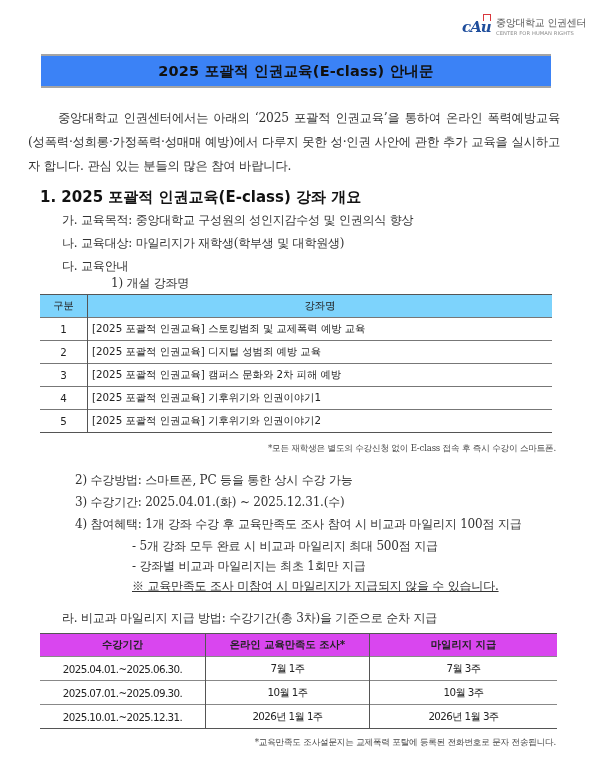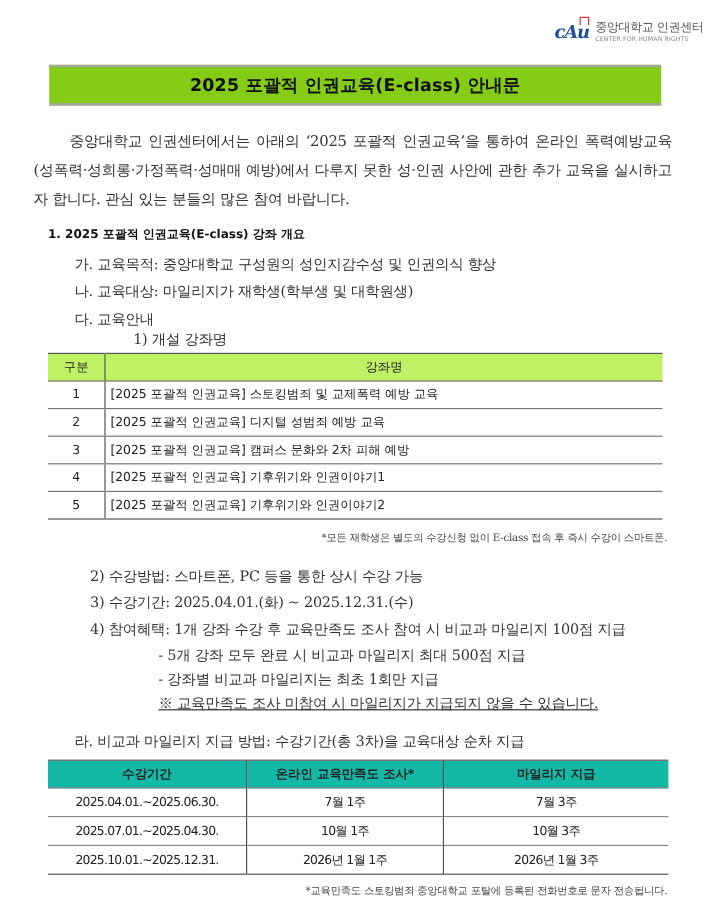--- a/index.html
+++ b/index.html
@@ -24,60 +24,60 @@
       letter-spacing: -0.3px;
     }
     .logo-en {
       position: absolute; left: 34px; top: 18px;
       font-family: "DejaVu Sans", sans-serif; font-size: 5.2px; color: #888;
       letter-spacing: 0.1px;
     }
 
     .title-box {
       position: absolute; left: 41px; top: 54px; width: 510px; height: 30px;
-      background: #84cc16;
+      background: #3b82f6;
       border-top: 2px solid #a4a4a4; border-bottom: 2px solid #a4a4a4;
       display: flex; align-items: center; justify-content: center;
     }
     .title-text {
       font-family: "DejaVu Sans", sans-serif; font-weight: bold; font-size: 14.5px;
       color: #111; letter-spacing: 0.2px;
     }
 
     .intro {
       position: absolute; left: 28px; top: 106px; width: 532px;
       font-size: 12.3px; line-height: 24px; letter-spacing: -0.2px; color: #333;
       text-align: justify;
     }
     .intro p { margin: 0; text-indent: 30px; }
 
     .sec-heading {
       position: absolute; left: 40px; top: 188px;
-      font-family: "DejaVu Sans", sans-serif; font-weight: bold; font-size: 10px; color: #111;
+      font-family: "DejaVu Sans", sans-serif; font-weight: bold; font-size: 15px; color: #111;
     }
     .line {
       position: absolute; font-size: 12px; color: #333; letter-spacing: -0.2px; white-space: nowrap;
     }
 
     table { border-collapse: collapse; position: absolute; font-family: "DejaVu Sans", sans-serif; }
     .t1 { left: 40px; top: 294px; width: 512px; font-size: 10.3px; color: #222; }
     .t1 th, .t1 td { height: 22px; padding: 0; }
-    .t1 thead tr { background: #bef264; border-top: 1.5px solid #555; }
+    .t1 thead tr { background: #7dd3fc; border-top: 1.5px solid #555; }
     .t1 th { font-weight: normal; }
     .t1 tr { border-bottom: 1px solid #777; }
     .t1 tbody tr:last-child { border-bottom: 1.5px solid #555; }
     .t1 .c-num { width: 47px; text-align: center; border-right: 1px solid #555; }
     .t1 td.c-name { padding-left: 4px; }
 
     .note {
       position: absolute; right: 45px; font-size: 8.6px; color: #444; letter-spacing: -0.2px;
     }
 
     .t2 { left: 40px; top: 633px; width: 517px; font-size: 10.3px; color: #222; }
-    .t2 thead tr { background: #14b8a6; border-top: 1.5px solid #555; }
+    .t2 thead tr { background: #d946ef; border-top: 1.5px solid #555; }
     .t2 th { font-weight: bold; height: 22px; }
     .t2 td { height: 23px; text-align: center; letter-spacing: -0.6px; }
     .t2 tr { border-bottom: 1px solid #888; }
     .t2 tbody tr:last-child { border-bottom: 1.5px solid #555; }
     .t2 th, .t2 td { padding: 0; }
     .t2 .col1 { width: 165px; border-right: 1px solid #555; }
     .t2 .col2 { width: 163px; border-right: 1px solid #555; }
     .underline { text-decoration: underline; }
   </style>
 </head>
@@ -137,42 +137,42 @@
 
 <div class="note" style="top:443px;">*모든 재학생은 별도의 수강신청 없이 E-class 접속 후 즉시 수강이 스마트폰.</div>
 
 <div class="line" style="left:75px; top:472px;">2) 수강방법: 스마트폰, PC 등을 통한 상시 수강 가능</div>
 <div class="line" style="left:75px; top:494px;">3) 수강기간: 2025.04.01.(화) ~ 2025.12.31.(수)</div>
 <div class="line" style="left:75px; top:516px;">4) 참여혜택: 1개 강좌 수강 후 교육만족도 조사 참여 시 비교과 마일리지 100점 지급</div>
 <div class="line" style="left:132px; top:538px;">- 5개 강좌 모두 완료 시 비교과 마일리지 최대 500점 지급</div>
 <div class="line" style="left:132px; top:558px;">- 강좌별 비교과 마일리지는 최초 1회만 지급</div>
 <div class="line underline" style="left:132px; top:578px;">※ 교육만족도 조사 미참여 시 마일리지가 지급되지 않을 수 있습니다.</div>
 
-<div class="line" style="left:62px; top:610px;">라. 비교과 마일리지 지급 방법: 수강기간(총 3차)을 교육대상 순차 지급</div>
+<div class="line" style="left:62px; top:610px;">라. 비교과 마일리지 지급 방법: 수강기간(총 3차)을 기준으로 순차 지급</div>
 
 <table class="t2">
   <thead>
     <tr>
       <th class="col1">수강기간</th>
       <th class="col2">온라인 교육만족도 조사*</th>
       <th>마일리지 지급</th>
     </tr>
   </thead>
   <tbody>
     <tr>
       <td class="col1">2025.04.01.~2025.06.30.</td>
       <td class="col2">7월 1주</td>
       <td>7월 3주</td>
     </tr>
     <tr>
-      <td class="col1">2025.07.01.~2025.04.30.</td>
+      <td class="col1">2025.07.01.~2025.09.30.</td>
       <td class="col2">10월 1주</td>
       <td>10월 3주</td>
     </tr>
     <tr>
       <td class="col1">2025.10.01.~2025.12.31.</td>
       <td class="col2">2026년 1월 1주</td>
       <td>2026년 1월 3주</td>
     </tr>
   </tbody>
 </table>
 
-<div class="note" style="top:737px;">*교육만족도 스토킹범죄 중앙대학교 포탈에 등록된 전화번호로 문자 전송됩니다.</div>
+<div class="note" style="top:737px;">*교육만족도 조사설문지는 교제폭력 포탈에 등록된 전화번호로 문자 전송됩니다.</div>
 
 </body></html>

